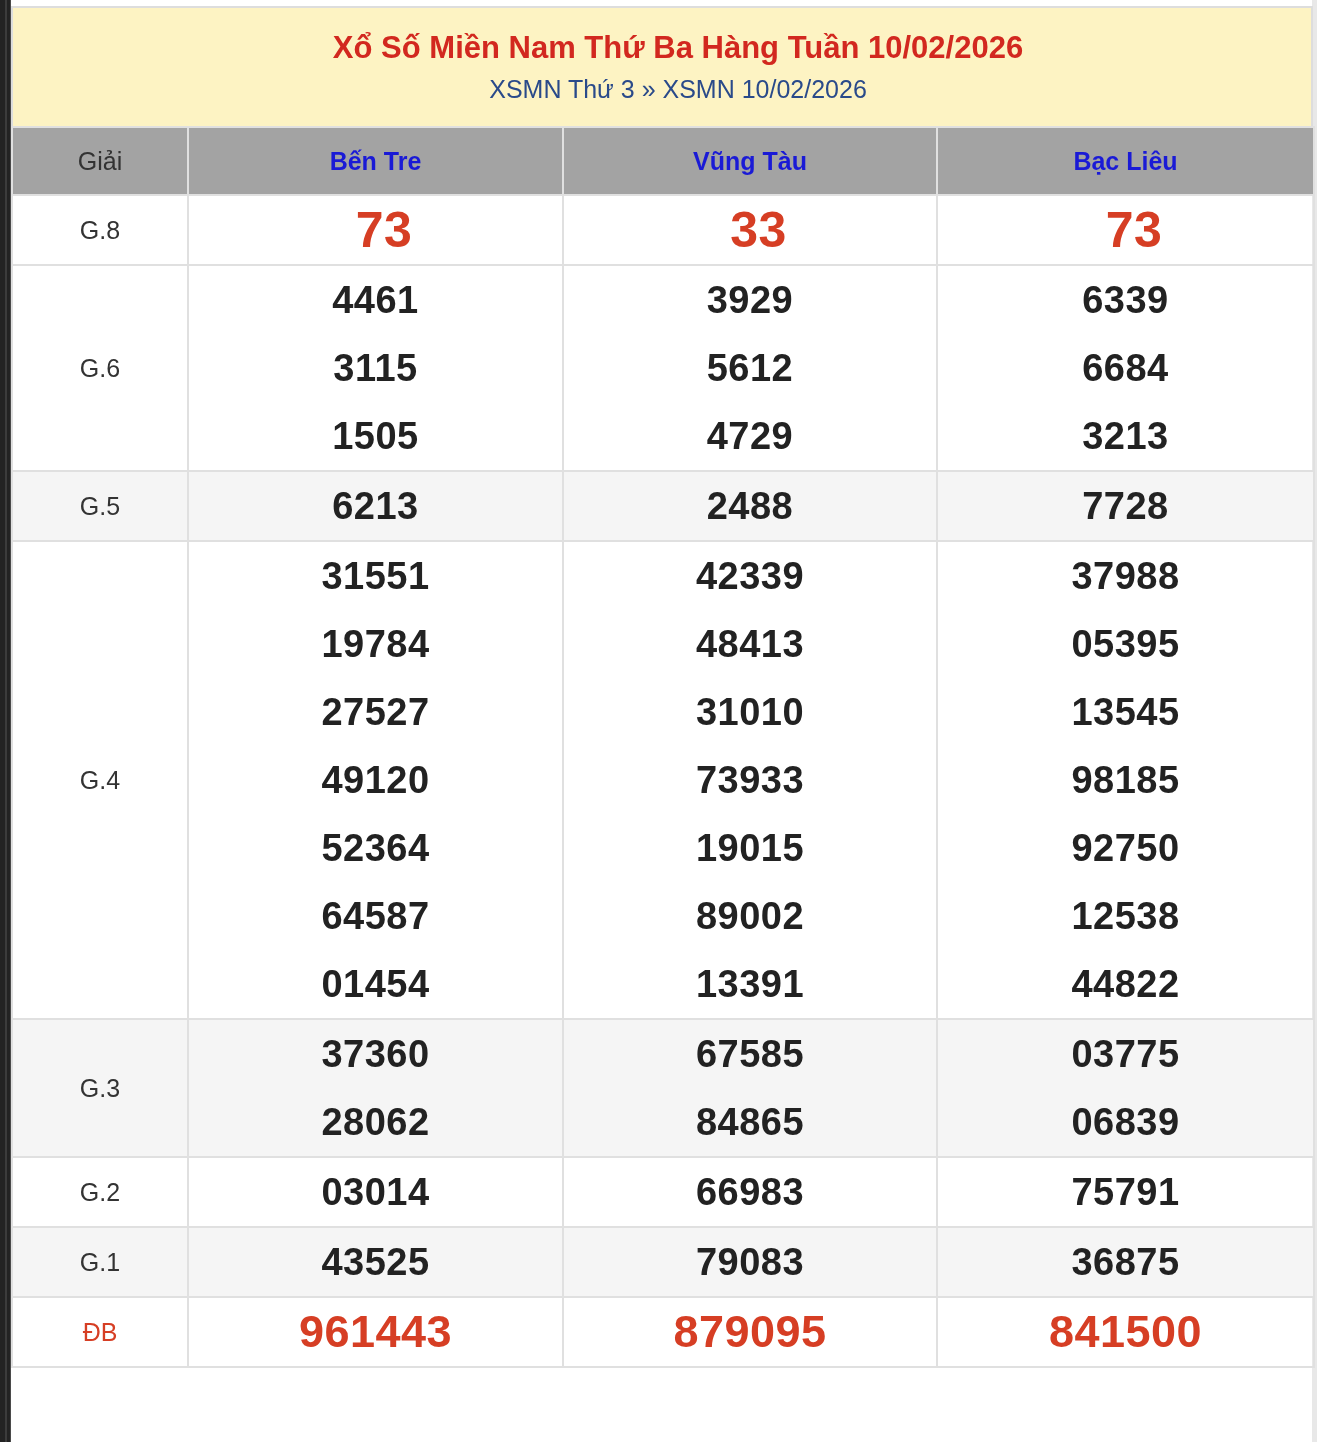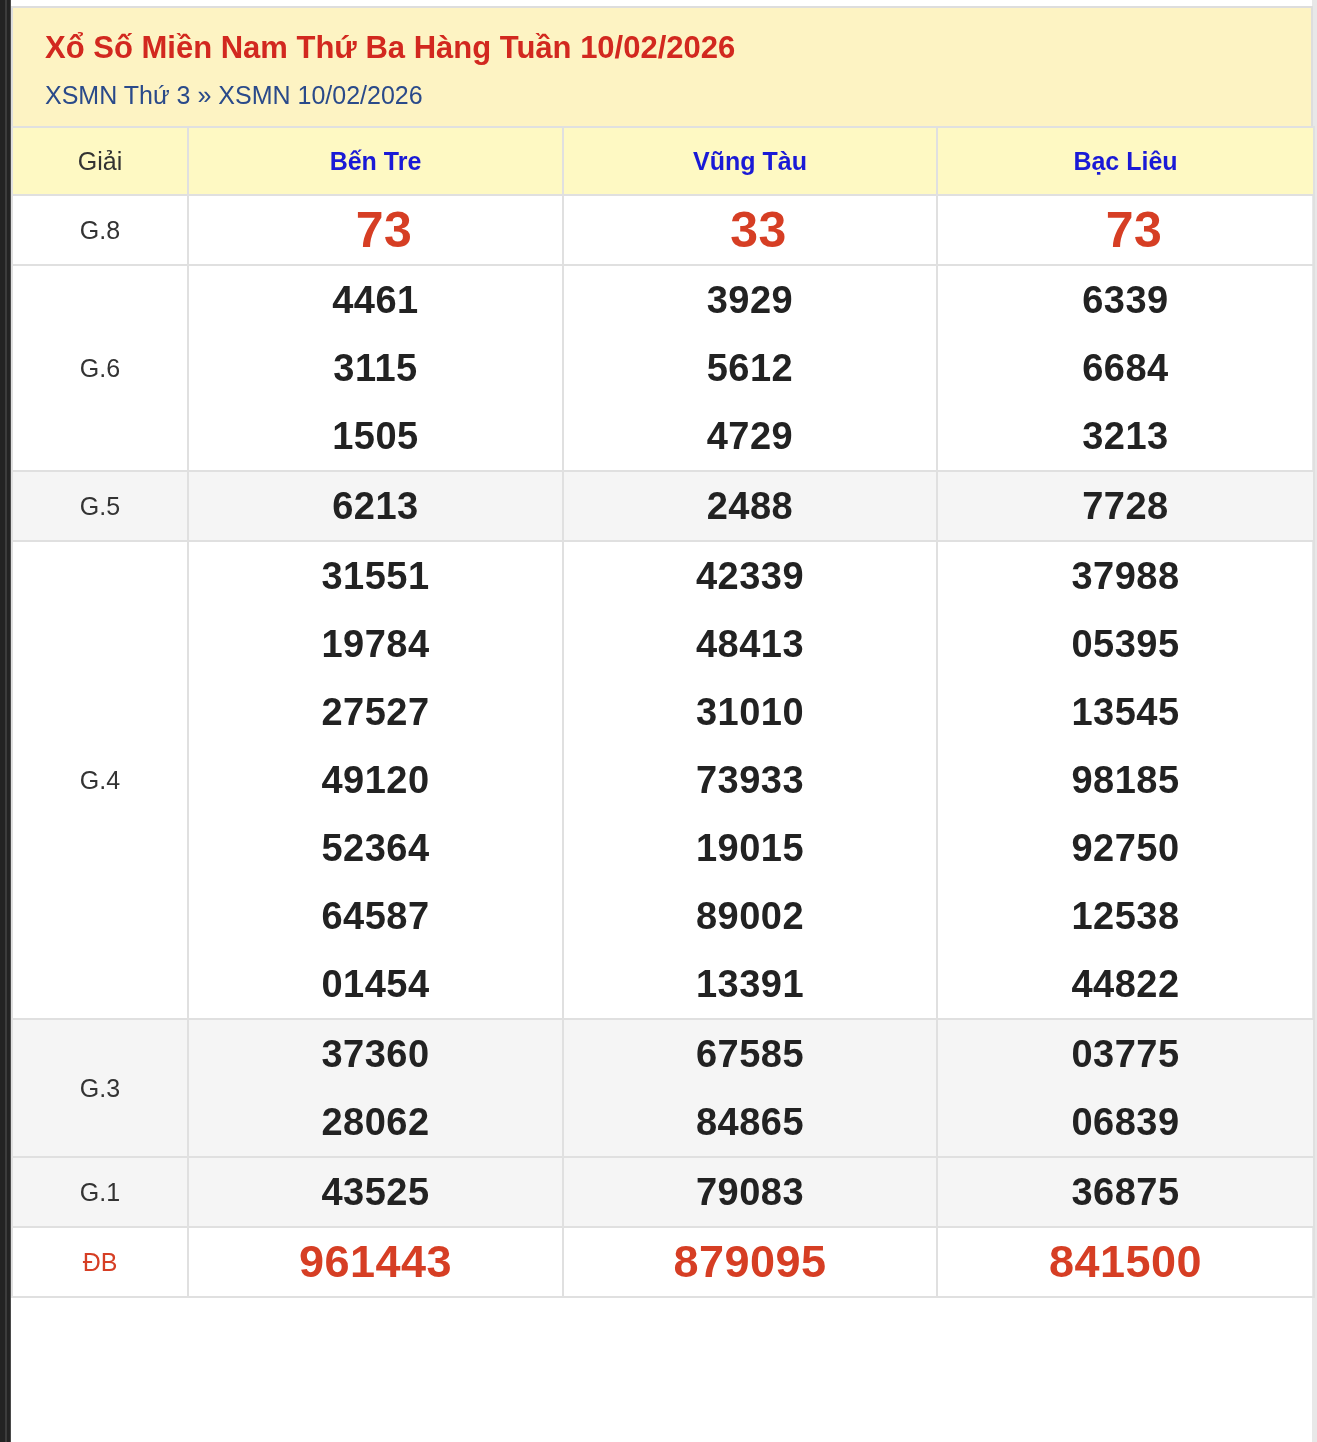--- a/index.html
+++ b/index.html
@@ -24,45 +24,46 @@
   }
   .wrap {
     position: absolute; left: 11px; top: 6px; width: 1302px;
   }
   .title-band {
     height: 120px;
     background: #fdf3c3;
     border: 2px solid #dddddd;
     border-bottom: none;
     box-sizing: border-box;
+    text-align: center;
     padding-left: 32px;
   }
   .title-band h1 {
     margin: 0; padding-top: 20px;
     font-size: 31px; font-weight: bold; color: #d2281f;
     line-height: 40px;
   }
   .title-band .sub {
-    margin-top: 12px;
+    margin-top: 6px;
     font-size: 25px; color: #2a4a8a; line-height: 30px;
   }
   .title-band .sub a { color: #2a4a8a; text-decoration: none; }
   table {
     width: 1302px; border-collapse: collapse; table-layout: fixed;
   }
   td, th {
     border: 2px solid #e0e0e0;
     text-align: center; vertical-align: middle;
     padding: 0;
   }
   col.c0 { width: 176px; }
   col.c1 { width: 375px; }
   col.c2 { width: 374px; }
   col.c3 { width: 377px; }
-  tr.head th { height: 66px; background: #fef9c3; font-weight: normal; }
+  tr.head th { height: 66px; background: #a3a3a3; font-weight: normal; }
   .lbl { font-size: 25px; color: #333333; }
   .prov { font-size: 25px; font-weight: bold; color: #1a1ad6; text-decoration: none; }
   tr.alt td { background: #f5f5f5; }
   .num {
     display: block; height: 68px; line-height: 68px;
     font-size: 38px; font-weight: bold; color: #222222;
     letter-spacing: 0.5px;
   }
   .num.red { color: #d63e24; font-size: 50px; margin-left: 17px; }
   .num.db  { color: #d63e24; font-size: 45px; }
@@ -187,20 +188,32 @@
       <td>
         <span class="num">67585</span>
         <span class="num">84865</span>
       </td>
       <td>
         <span class="num">03775</span>
         <span class="num">06839</span>
       </td>
     </tr>
 
+    <tr>
+      <td><span class="lbl">G.2</span></td>
+      <td>
+            <span class="num">03014</span>
+          </td>
+      <td>
+            <span class="num">66983</span>
+          </td>
+      <td>
+            <span class="num">75791</span>
+          </td>
+    </tr>
 
     <tr class="alt">
       <td><span class="lbl">G.1</span></td>
       <td>
             <span class="num">43525</span>
           </td>
       <td>
             <span class="num">79083</span>
           </td>
       <td>

